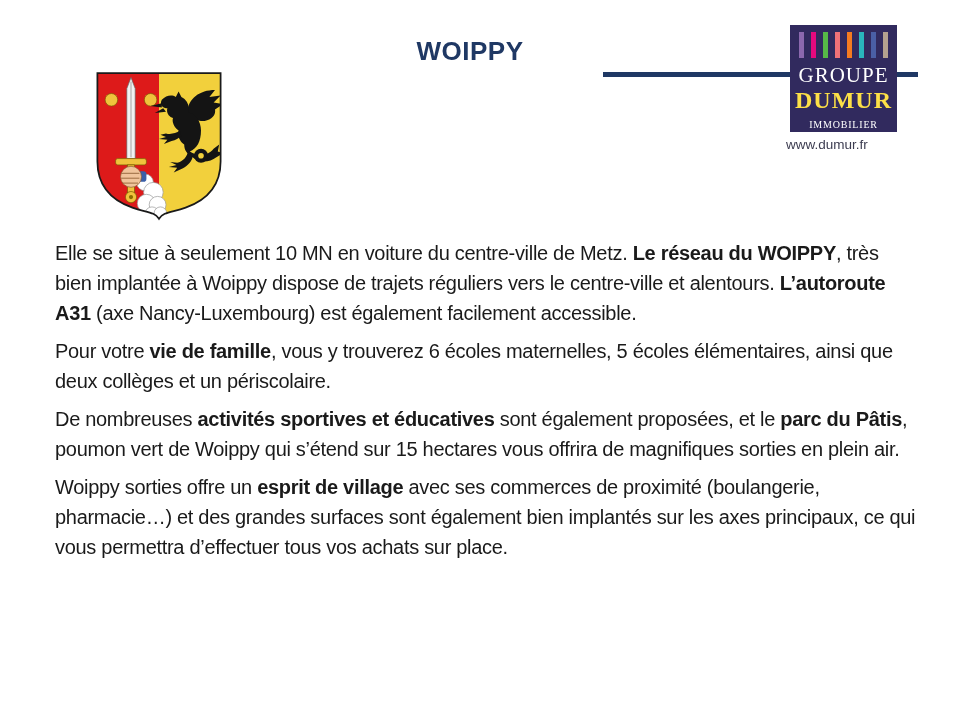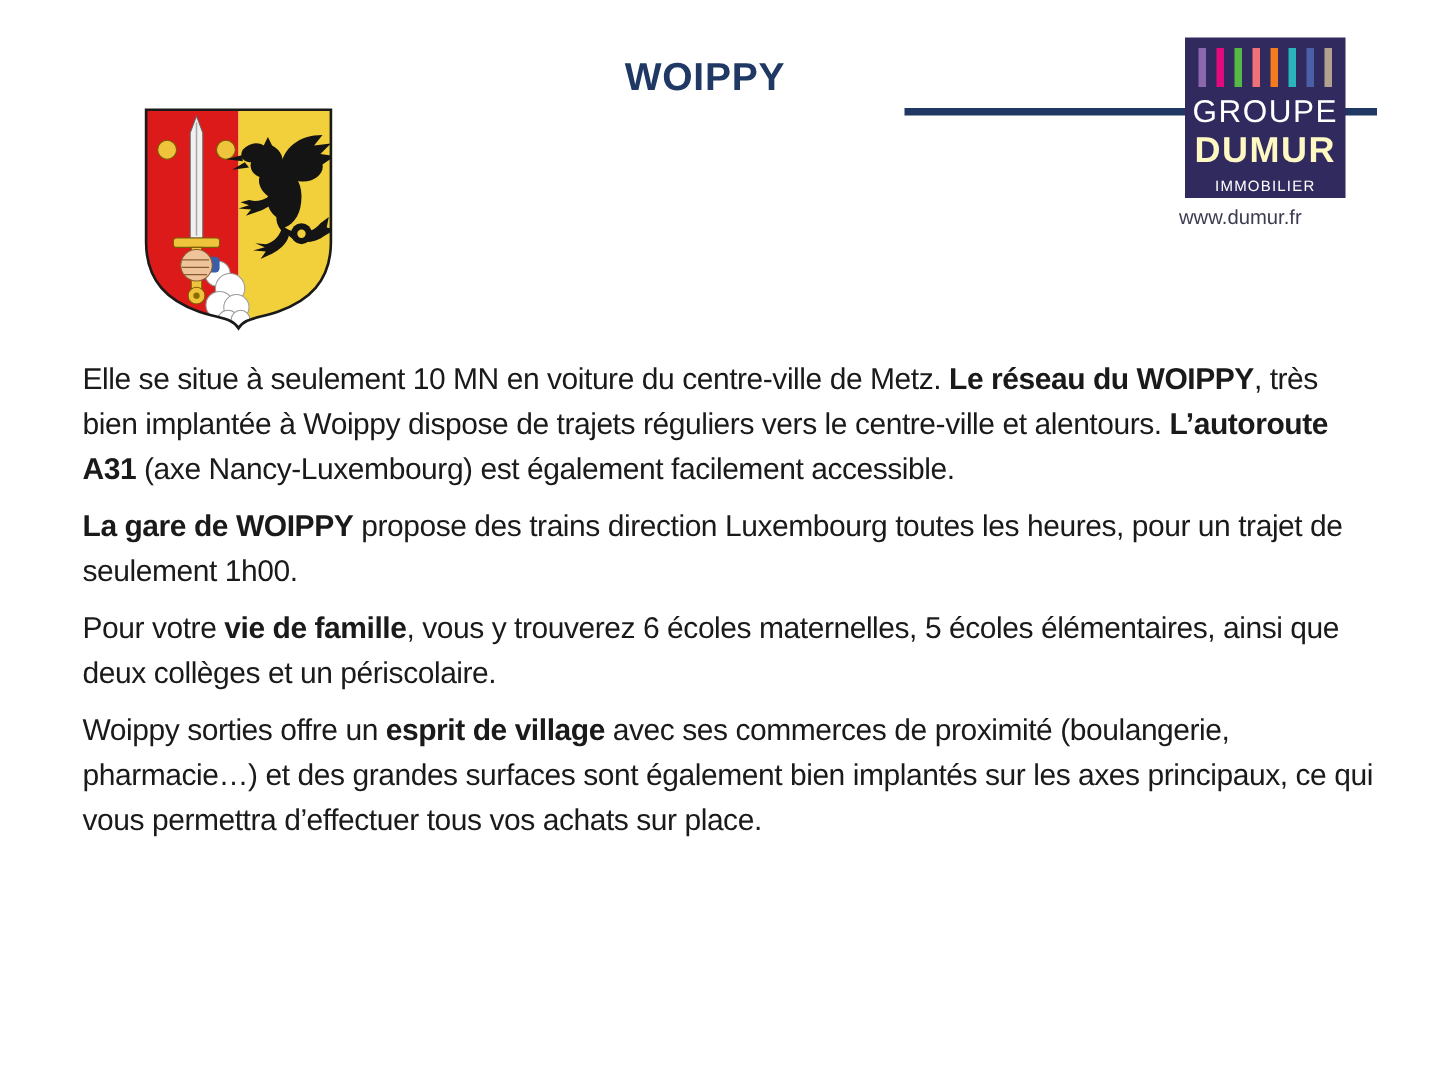--- a/index.html
+++ b/index.html
@@ -22,25 +22,26 @@
   }
   .divider{
     position:absolute;top:72px;left:603px;width:315px;height:5px;
     background:var(--navy);z-index:1;
   }
   .logo-box{
     position:absolute;top:25px;left:790px;width:107px;height:107px;
     background:var(--logo-bg);z-index:2;text-align:center;
     display:flex;flex-direction:column;align-items:center;justify-content:flex-start;
     padding-top:7px;
+    font-family:Liberation Serif, serif;
   }
   .logo-bars{display:flex;gap:7px;height:26px;margin-bottom:5px;}
   .logo-bars .bar{display:block;width:5px;height:26px;}
   .logo-line1{color:#FFFFFF;font-size:21px;font-weight:400;letter-spacing:1px;line-height:24px;}
-  .logo-line2{color:#fef9c3;font-size:24px;font-weight:bold;letter-spacing:1px;line-height:27px;}
+  .logo-line2{color:#fde047;font-size:24px;font-weight:bold;letter-spacing:1px;line-height:27px;}
   .logo-line3{color:#FFFFFF;font-size:10px;font-weight:400;letter-spacing:0.8px;line-height:17px;margin-top:2px;}
   .logo-url{
     position:absolute;top:137px;left:786px;width:115px;text-align:left;
     font-size:13.5px;color:#3C3C50;z-index:2;
   }
   .coa{position:absolute;top:69px;left:89px;width:140px;height:154px;}
   .coa-red{fill:var(--coa-red);}
   .coa-gold{fill:var(--coa-gold);}
   .coa-dragon{fill:var(--coa-dragon);}
   .coa-blade{fill:var(--coa-blade);stroke:#666;stroke-width:1;}
@@ -128,18 +129,18 @@
         <path class="coa-dragon" d="M142,116 C140,126 134,132 126,134 L116,133 L125,137 L114,140 L126,141 L121,148 L132,143 C138,140 146,134 148,126 Z"></path>
         <circle class="coa-dragon" cx="160" cy="124" r="10"></circle>
         <circle class="coa-gold" cx="160" cy="124" r="4"></circle>
       </g>
     </g>
     <path class="coa-outline" d="M12,6 L188,6 L188,132 C188,170 166,188 138,198 C118,205 106,204 100,214 C94,204 82,205 62,198 C34,188 12,170 12,132 Z"></path>
   </svg>
 
   <div class="body-text">
       <p><span>Elle se situe à seulement 10 MN en voiture du centre-ville de Metz. </span><b>Le réseau du WOIPPY</b><span>, très bien implantée à Woippy dispose de trajets réguliers vers le centre-ville et alentours. </span><b>L’autoroute A31</b><span> (axe Nancy-Luxembourg) est également facilement accessible.</span></p>
-      <p><b>La gare de WOIPPY</b><span> propose des trains direction Luxembourg toutes les heures, pour un trajet de seulement 1h00.</span></p>
       <p><span>Pour votre </span><b>vie de famille</b><span>, vous y trouverez 6 écoles maternelles, 5 écoles élémentaires, ainsi que deux collèges et un périscolaire.</span></p>
+      <p><span>De nombreuses </span><b>activités sportives et éducatives</b><span> sont également proposées, et le </span><b>parc du Pâtis</b><span>, poumon vert de Woippy qui s’étend sur 15 hectares vous offrira de magnifiques sorties en plein air.</span></p>
       <p><span>Woippy sorties offre un </span><b>esprit de village</b><span> avec ses commerces de proximité (boulangerie, pharmacie…) et des grandes surfaces sont également bien implantés sur les axes principaux, ce qui vous permettra d’effectuer tous vos achats sur place.</span></p>
     </div>
 
 </div>
 
 </body></html>

